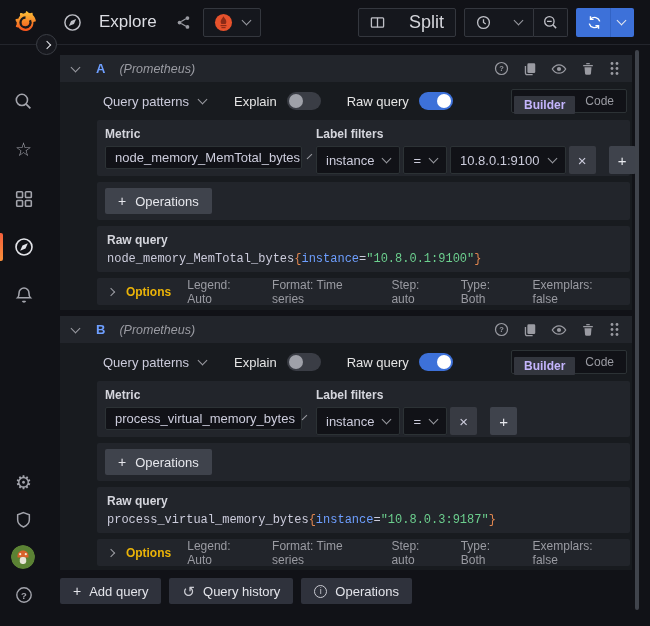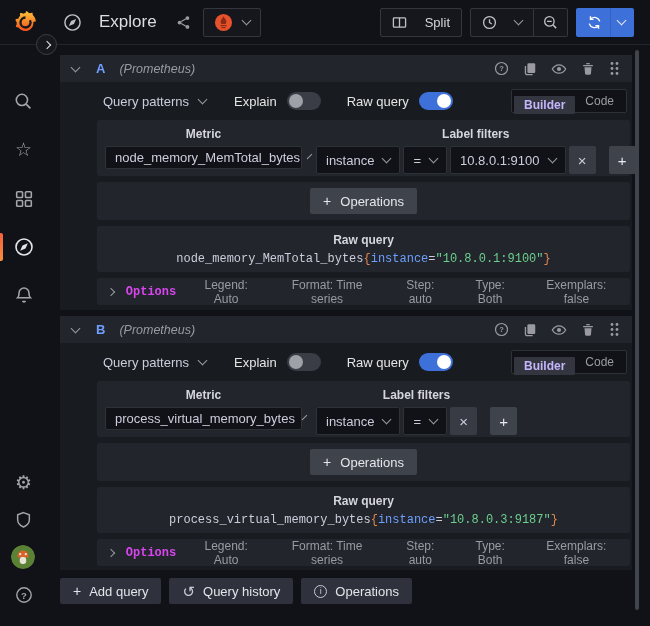--- a/index.html
+++ b/index.html
@@ -18,21 +18,21 @@
   
   .topbar{position:absolute;top:0;left:0;width:650px;height:45px;
     border-bottom:1px solid #23252c;display:flex;align-items:center;
     padding:0 16px 0 12px;box-sizing:border-box;background:#111217;z-index:2;}
   .explore-group{display:flex;align-items:center;margin-left:24px;gap:17px;}
   .page-title{font-size:17px;font-weight:500;color:#dcdde3;}
   .ds-picker{margin-left:12px;height:29px;box-sizing:border-box;border:1px solid #34373e;border-radius:2px;
     background:#15171d;display:flex;align-items:center;gap:10px;padding:0 10px;cursor:pointer;}
   .tb-right{margin-left:auto;display:flex;align-items:center;}
   .tb-btn{height:29px;box-sizing:border-box;border:1px solid #34373e;border-radius:2px;background:#15171d;
-    display:flex;align-items:center;gap:18px;padding:0 11px;color:#d5d6dc;font-weight:500;font-size:13px;cursor:pointer;}
+    display:flex;align-items:center;gap:24px;padding:0 11px;color:#d5d6dc;font-weight:500;font-size:18px;cursor:pointer;}
   .tb-btn + .tb-btn{margin-left:8px;}
   .time-group{display:flex;margin-left:8px;}
   .time-group .tb-btn{margin-left:0;border-radius:2px 0 0 2px;}
   .time-group .tb-btn:last-child{border-left:none;border-radius:0 2px 2px 0;padding:0 9px;}
   .refresh-btn{margin-left:8px;height:29px;box-sizing:border-box;background:#3d71d9;border-radius:2px;
     display:flex;align-items:center;cursor:pointer;}
   .refresh-btn .seg1{padding:0 8px 0 11px;display:flex;align-items:center;}
   .refresh-btn .seg2{padding:0 9px 0 7px;border-left:1px solid #3263c4;height:100%;display:flex;align-items:center;}
   
   .sidebar{position:absolute;top:45px;left:0;width:47px;bottom:0;background:#111217;z-index:1;}
@@ -47,21 +47,21 @@
   
   .panel{position:absolute;left:60px;width:572px;background:#181b1f;border-radius:2px;}
   .panel-a{top:55px;height:255px;}
   .panel-b{top:316px;height:254px;}
   .qheader{height:27px;background:#22252b;display:flex;align-items:center;padding:0 12px;gap:0;cursor:pointer;}
   .refid{margin-left:17px;color:#6e9fff;font-weight:700;font-size:13px;}
   .dsname{margin-left:14px;color:#9a9ba2;font-style:italic;font-size:12.5px;}
   .hicons{margin-left:auto;display:flex;align-items:center;gap:14px;}
   .hicons > *{cursor:pointer;}
   .qbody{position:absolute;top:27px;left:0;right:0;bottom:0;background:#181b1f;
-    padding:6px 2px 0 37px;box-sizing:border-box;display:flex;flex-direction:column;gap:6px;text-align:center;}
+    padding:6px 2px 0 37px;box-sizing:border-box;display:flex;flex-direction:column;gap:6px;}
   .row-patterns{height:26px;display:flex;align-items:center;padding:0 3px 0 6px;}
   .patterns-btn{display:flex;align-items:center;gap:10px;color:#ccccdc;font-size:13px;cursor:pointer;}
   .tog-label{color:#e5e5e5;font-size:13px;}
   .toggle{width:34px;height:18px;border-radius:9px;position:relative;cursor:pointer;flex:none;}
   .toggle .knob{width:14px;height:14px;border-radius:50%;position:absolute;top:2px;}
   .toggle.off{background:#3a3d45;}
   .toggle.off .knob{left:2px;background:#9fa1a9;}
   .toggle.on{background:#3d71d9;}
   .toggle.on .knob{right:2px;background:#fff;}
   .radio-group{margin-left:auto;height:24px;box-sizing:border-box;border:1px solid #2c3235;border-radius:2px;
@@ -85,21 +85,21 @@
     align-items:center;gap:9px;padding:0 13px;color:#e6e7ec;font-size:13px;font-weight:500;cursor:pointer;}
   .ops-btn .p{font-size:14px;font-weight:400;}
   .sec-raw{height:46px;box-sizing:border-box;padding:7px 10px;}
   .raw-label{font-size:12px;font-weight:700;color:#d5d6dd;}
   .code{margin-top:5px;font-family:"Liberation Mono","DejaVu Sans Mono",monospace;font-size:12px;color:#ccccdc;white-space:nowrap;}
   .tk-brace{color:#e0864f;}
   .tk-label{color:#6e9fff;}
   .tk-str{color:#6ccf8e;}
   .sec-options{height:27px;box-sizing:border-box;display:flex;align-items:center;gap:16px;padding:0 11px;
     font-size:12px;color:#9a9ba2;}
-  .opt-title{color:#d946ef;font-weight:700;margin-left:-4px;font-family:Liberation Mono, monospace;}
+  .opt-title{color:#eab308;font-weight:700;margin-left:-4px;}
   
   .footer{position:absolute;left:60px;top:578px;display:flex;gap:8px;}
   .f-btn{height:26px;box-sizing:border-box;background:#2f323c;border-radius:2px;display:flex;align-items:center;
     gap:8px;padding:0 13px;color:#e3e4ea;font-size:13px;font-weight:500;cursor:pointer;}
   .f-btn .p{font-size:14px;font-weight:400;}
   .info-badge{width:13px;height:13px;border-radius:50%;border:1.3px solid #c9cad1;box-sizing:border-box;
     display:flex;align-items:center;justify-content:center;font-size:9px;font-style:normal;color:#c9cad1;}
   .hist-glyph{font-size:15px;color:#c9cad1;line-height:1;}
   .scroll-thumb{position:absolute;left:635px;top:50px;width:4px;height:560px;background:#40444c;border-radius:2px;}
   .avatar-wrap{border-radius:50%;overflow:hidden;width:24px;height:24px;}

